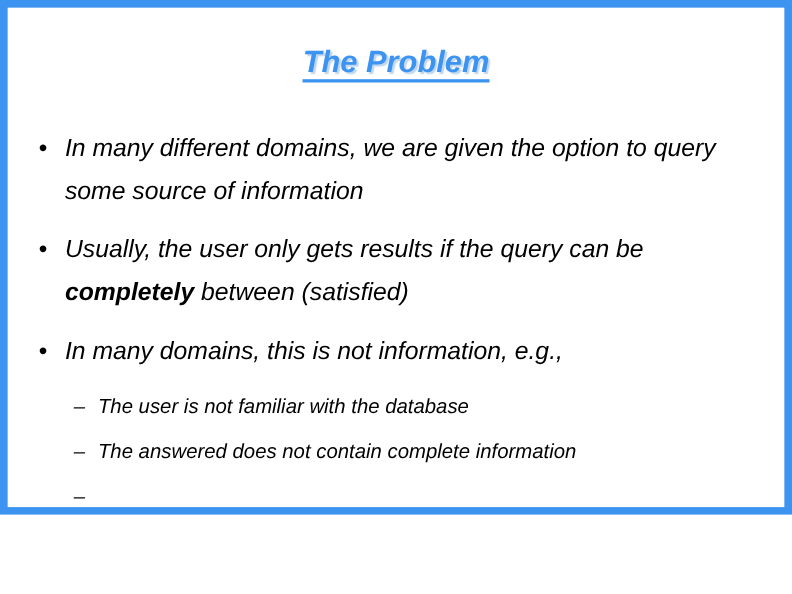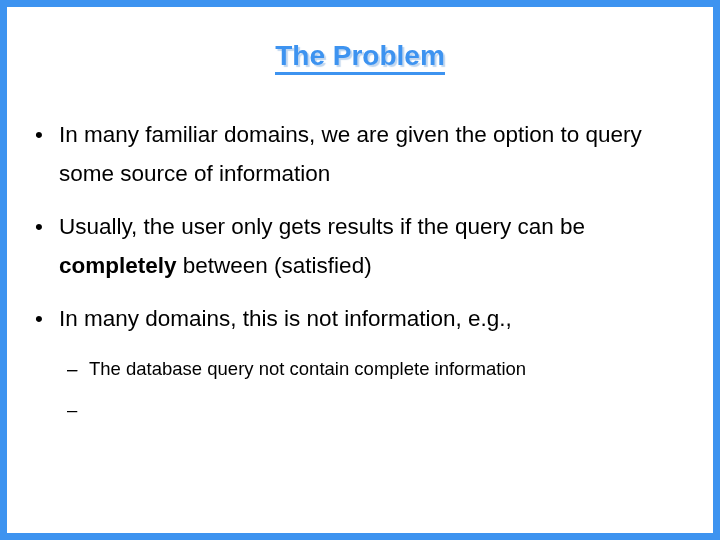--- a/index.html
+++ b/index.html
@@ -6,25 +6,26 @@
     margin: 0;
     padding: 0;
     background: #ffffff;
   }
   body {
     font-family: "Liberation Sans", sans-serif;
   }
   .slide {
     position: relative;
     width: 720px;
-    height: 540px;
+    height: 468px;
     box-sizing: border-box;
     background: #ffffff;
     border: 7px solid #3d93f0;
     overflow: hidden;
+    font-style: italic;
   }
   .slide-inner {
     position: absolute;
     top: 0;
     left: 0;
     right: 0;
     bottom: 0;
     background: #ffffff;
   }
   .slide-title {
@@ -103,42 +104,43 @@
   <div class="slide-inner">
 
     <div class="slide-title">
       <span class="title-text">The Problem</span>
     </div>
 
     <div class="body-content">
 
       <div class="bullet-l1">
         <span class="marker">•</span>
-        <span class="bullet-text"><span>In many familiar domains, we are given the option to query some source of information</span></span>
+        <span class="bullet-text"><span>In many different domains, we are given the option to query some source of information</span></span>
       </div>
 
       <div class="bullet-l1">
         <span class="marker">•</span>
         <span class="bullet-text"><span>Usually, the user only gets results if the query can be </span><b>completely</b><span> between (satisfied)</span></span>
       </div>
 
       <div class="bullet-l1">
         <span class="marker">•</span>
         <span class="bullet-text"><span>In many domains, this is not information, e.g.,</span></span>
       </div>
 
       <div class="sub-list">
 
         <div class="bullet-l2">
           <span class="marker">–</span>
+          <span class="bullet-text">The user is not familiar with the database</span>
         </div>
 
         <div class="bullet-l2">
           <span class="marker">–</span>
-          <span class="bullet-text">The database query not contain complete information</span>
+          <span class="bullet-text">The answered does not contain complete information</span>
         </div>
 
         <div class="bullet-l2">
           <span class="marker">–</span>
         </div>
 
       </div>
 
     </div>
   </div>

